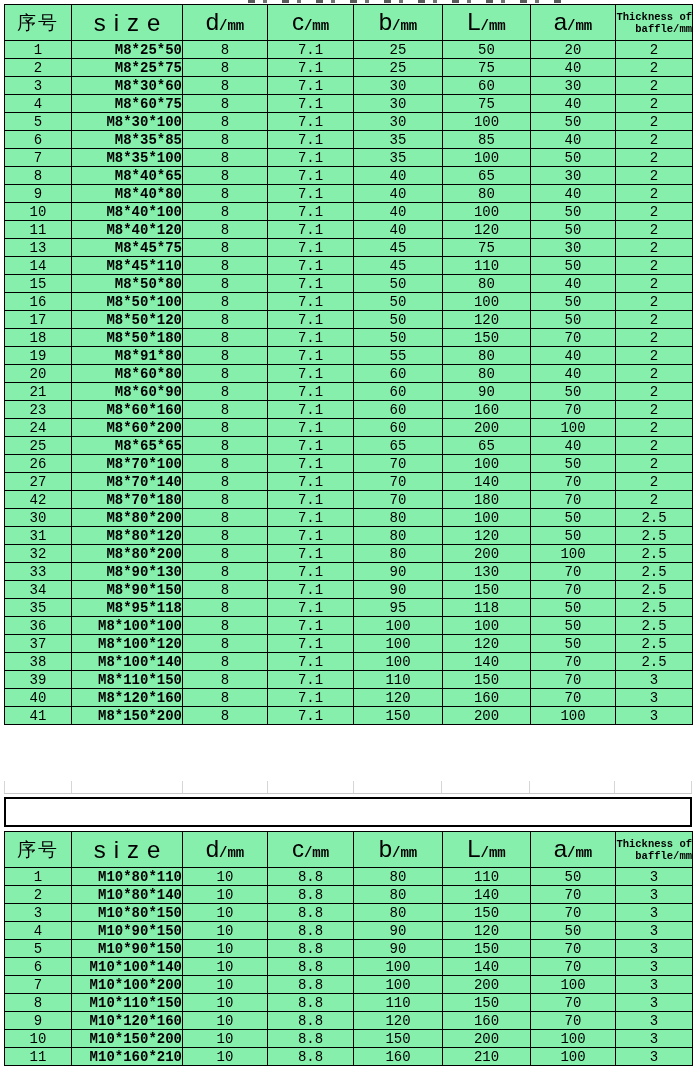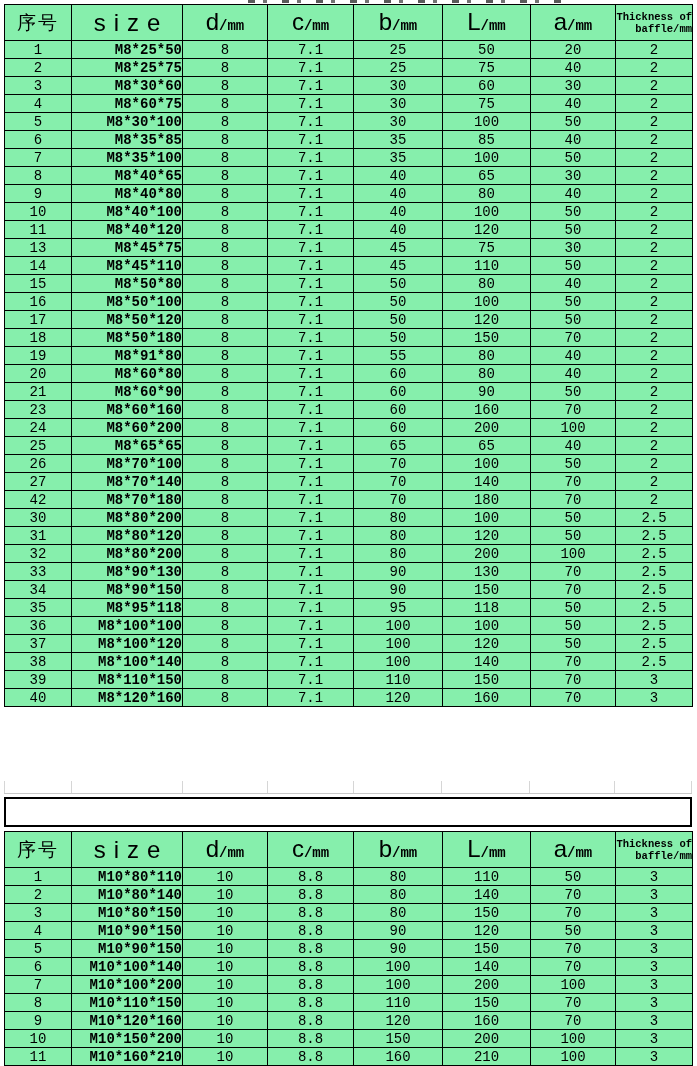--- a/index.html
+++ b/index.html
@@ -457,20 +457,30 @@
         <tr>
           <td>40</td>
           <td class="size-cell">M8*120*160</td>
           <td>8</td>
           <td>7.1</td>
           <td>120</td>
           <td>160</td>
           <td>70</td>
           <td>3</td>
         </tr>
+        <tr>
+          <td>41</td>
+          <td class="size-cell">M8*150*200</td>
+          <td>8</td>
+          <td>7.1</td>
+          <td>150</td>
+          <td>200</td>
+          <td>100</td>
+          <td>3</td>
+        </tr>
       </tbody>
   </table>
 
   <div class="grid-strip">
       <div class="gcell" style="width: 66px;"></div>
       <div class="gcell" style="width: 110px;"></div>
       <div class="gcell" style="width: 84px;"></div>
       <div class="gcell" style="width: 85px;"></div>
       <div class="gcell" style="width: 88px;"></div>
       <div class="gcell" style="width: 87px;"></div>

